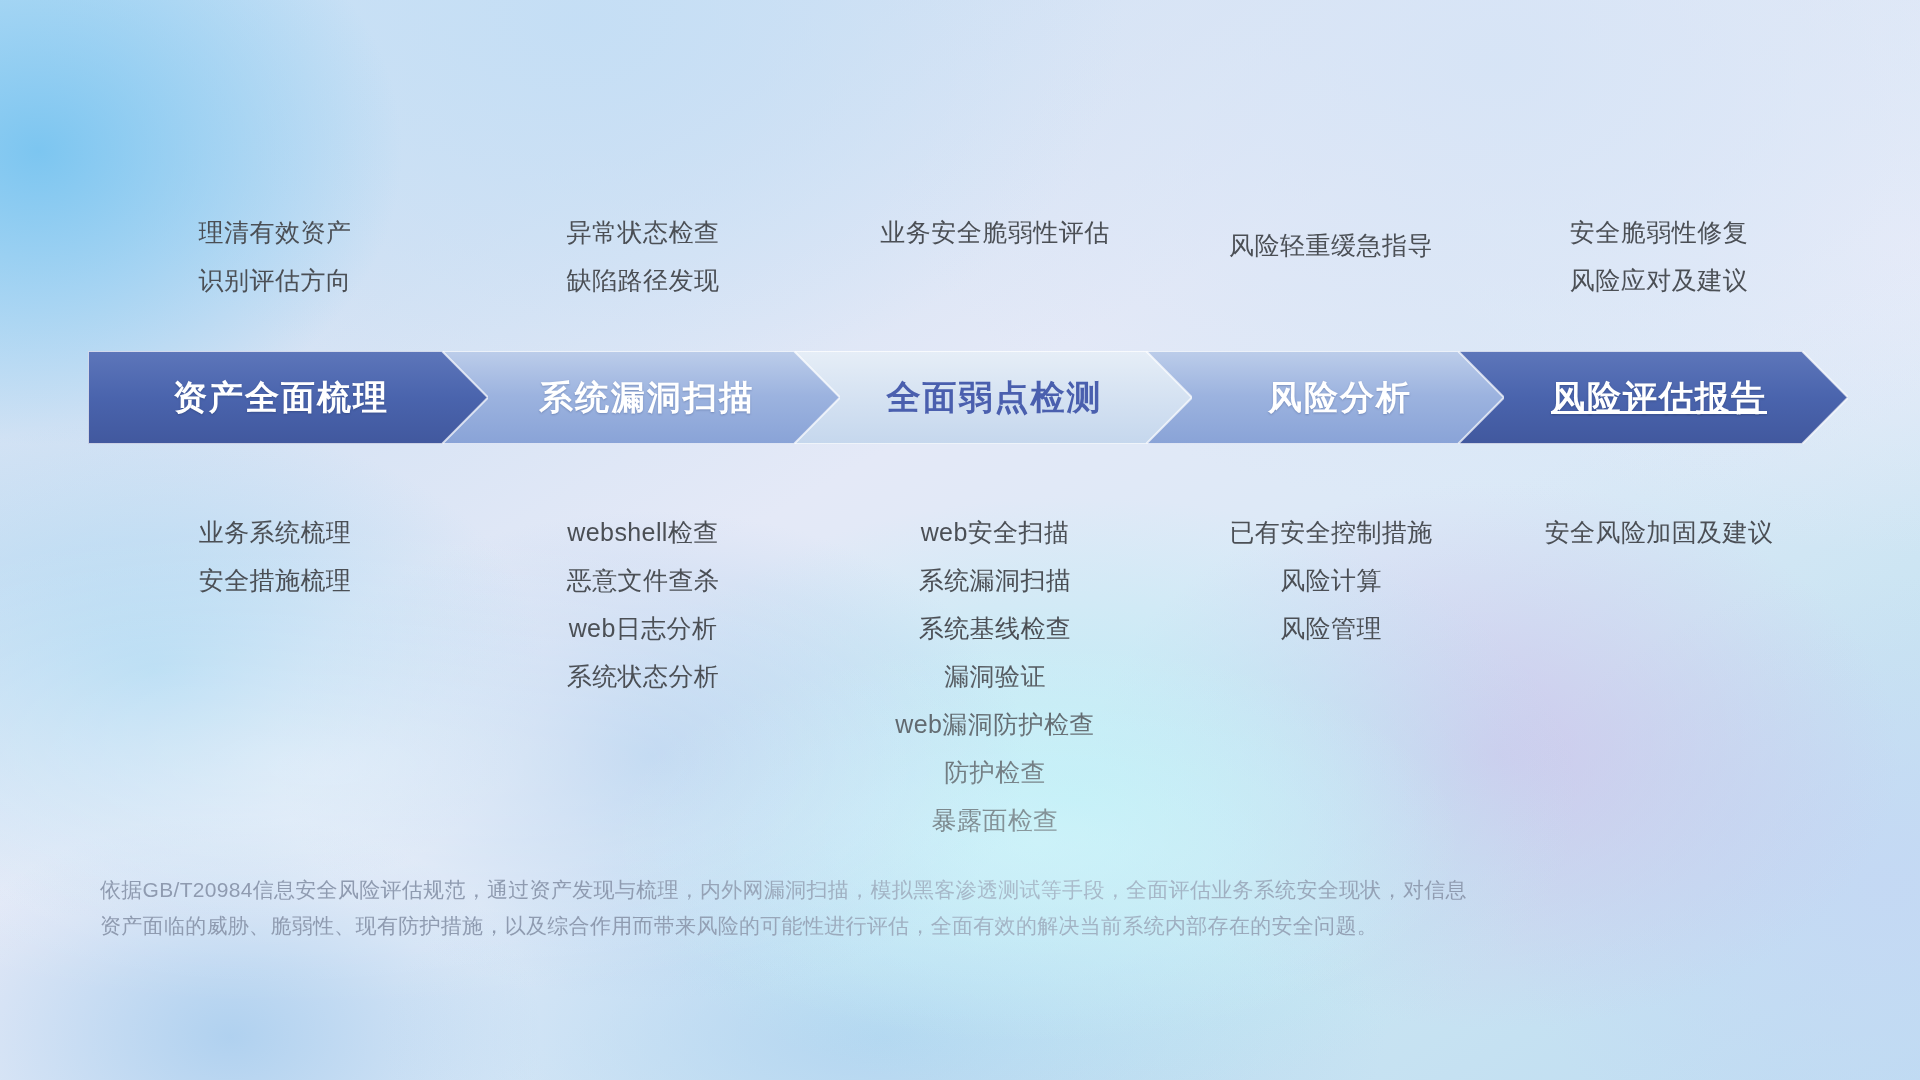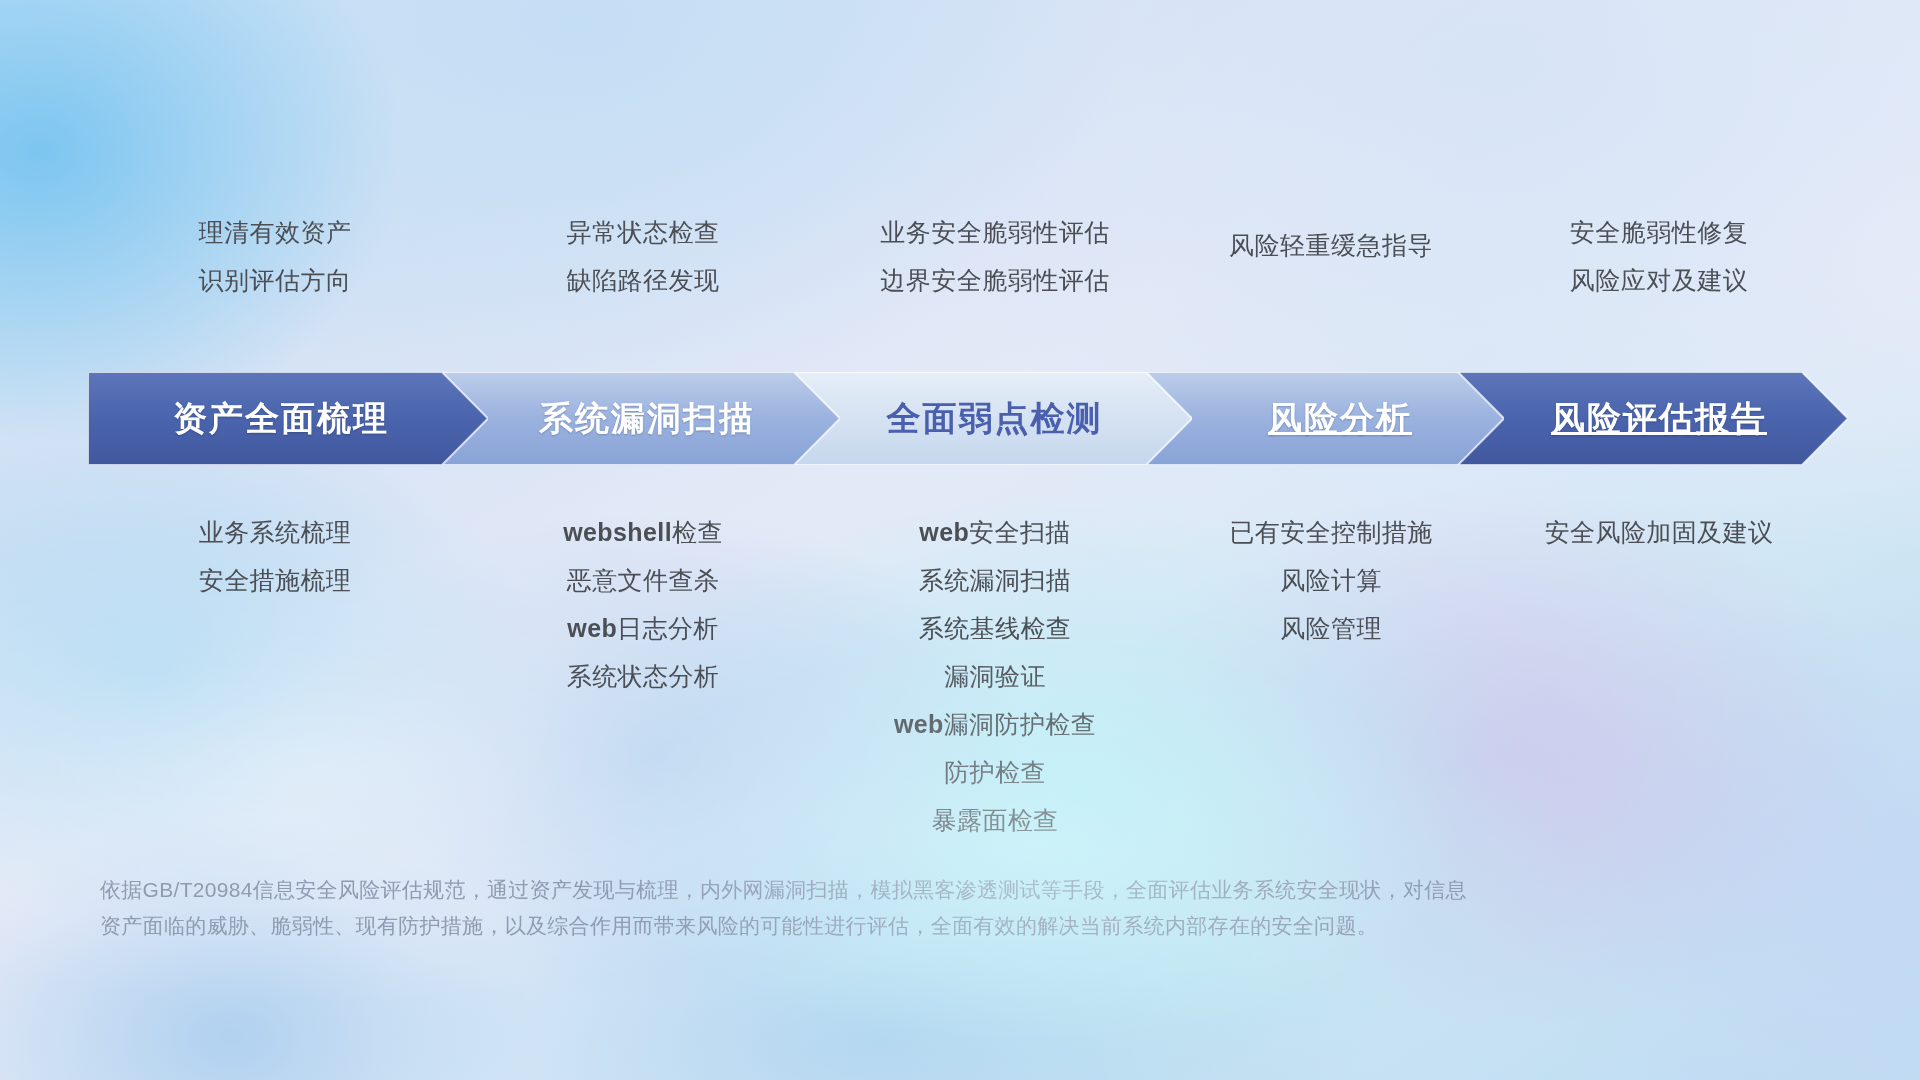--- a/index.html
+++ b/index.html
@@ -41,40 +41,40 @@
   .layer{position:absolute;left:0;top:0;width:1920px;height:876px;}
 
   
   .top-col{position:absolute;text-align:center;}
   .top-col .line{
     color:#4b4f55;font-size:25px;line-height:48px;white-space:nowrap;
     letter-spacing:.5px;
   }
 
   
-  #banner{position:absolute;left:88px;top:372px;width:1760px;height:93px;}
+  #banner{position:absolute;left:88px;top:351px;width:1760px;height:93px;}
   .arrow{
     position:absolute;top:0;height:93px;
     display:flex;align-items:center;justify-content:center;
   }
   .arrow .shape{position:absolute;left:0;top:0;width:100%;height:100%;}
   .arrow .lbl{
     position:relative;z-index:3;font-size:34px;font-weight:bold;
     letter-spacing:2px;white-space:nowrap;
   }
   .lbl.on-dark{color:#ffffff;text-shadow:0 1px 2px rgba(30,45,90,.35);}
   .lbl.on-light{color:#ffffff;text-shadow:0 1px 2px rgba(40,60,110,.30);}
   .lbl.on-pale{color:#4a5fae;}
 
   
   .bot-col{position:absolute;text-align:center;}
   .bot-col .line{
     color:#4b4f55;font-size:25px;line-height:48px;white-space:nowrap;letter-spacing:.4px;
   }
-  .bot-col .line b{font-weight:bold;}
+  .bot-col .line b{font-weight:normal;}
 
   
   #footer{
     position:absolute;left:100px;top:872px;width:1560px;
     color:#8f9bb0;font-size:21px;line-height:36px;letter-spacing:.3px;
   }
   #footer .frow{white-space:nowrap;}
 </style>
 </head>
 <body>
@@ -85,21 +85,20 @@
       <div class="top-col" style="left: -25px; width: 600px; top: 208px;">
         <div class="line">理清有效资产</div>
         <div class="line">识别评估方向</div>
       </div>
       <div class="top-col" style="left: 343px; width: 600px; top: 208px;">
         <div class="line">异常状态检查</div>
         <div class="line">缺陷路径发现</div>
       </div>
       <div class="top-col" style="left: 695px; width: 600px; top: 208px;">
         <div class="line">业务安全脆弱性评估</div>
-        <div class="line">边界安全脆弱性评估</div>
       </div>
       <div class="top-col" style="left: 1031px; width: 600px; top: 221px;">
         <div class="line">风险轻重缓急指导</div>
       </div>
       <div class="top-col" style="left: 1359px; width: 600px; top: 208px;">
         <div class="line">安全脆弱性修复</div>
         <div class="line">风险应对及建议</div>
       </div>
     </div>
 
@@ -147,21 +146,21 @@
         <svg class="shape" viewBox="0 0 360 93" preserveAspectRatio="none">
           <defs>
             <linearGradient id="g3" x1="0" y1="0" x2="0" y2="1">
               <stop offset="0" stop-color="#bccdea"></stop>
               <stop offset="0.48" stop-color="#9cb3df"></stop>
               <stop offset="1" stop-color="#89a3d7"></stop>
             </linearGradient>
           </defs>
           <polygon points="0,0 314,0 360,46.5 314,93 0,93 46,46.5" fill="url(#g3)" stroke="rgba(255,255,255,0.72)" stroke-width="2"></polygon>
         </svg>
-        <span class="lbl on-light" style="margin-left: 32px; text-decoration: underline;">风险分析</span>
+        <span class="lbl on-light" style="margin-left: 32px;">风险分析</span>
       </div>
       <div class="arrow" style="left: 1368px; width: 392px; z-index: 6;">
         <svg class="shape" viewBox="0 0 392 93" preserveAspectRatio="none">
           <defs>
             <linearGradient id="g4" x1="0" y1="0" x2="0" y2="1">
               <stop offset="0" stop-color="#5d76ba"></stop>
               <stop offset="0.5" stop-color="#4a64ad"></stop>
               <stop offset="1" stop-color="#41589e"></stop>
             </linearGradient>
           </defs>

